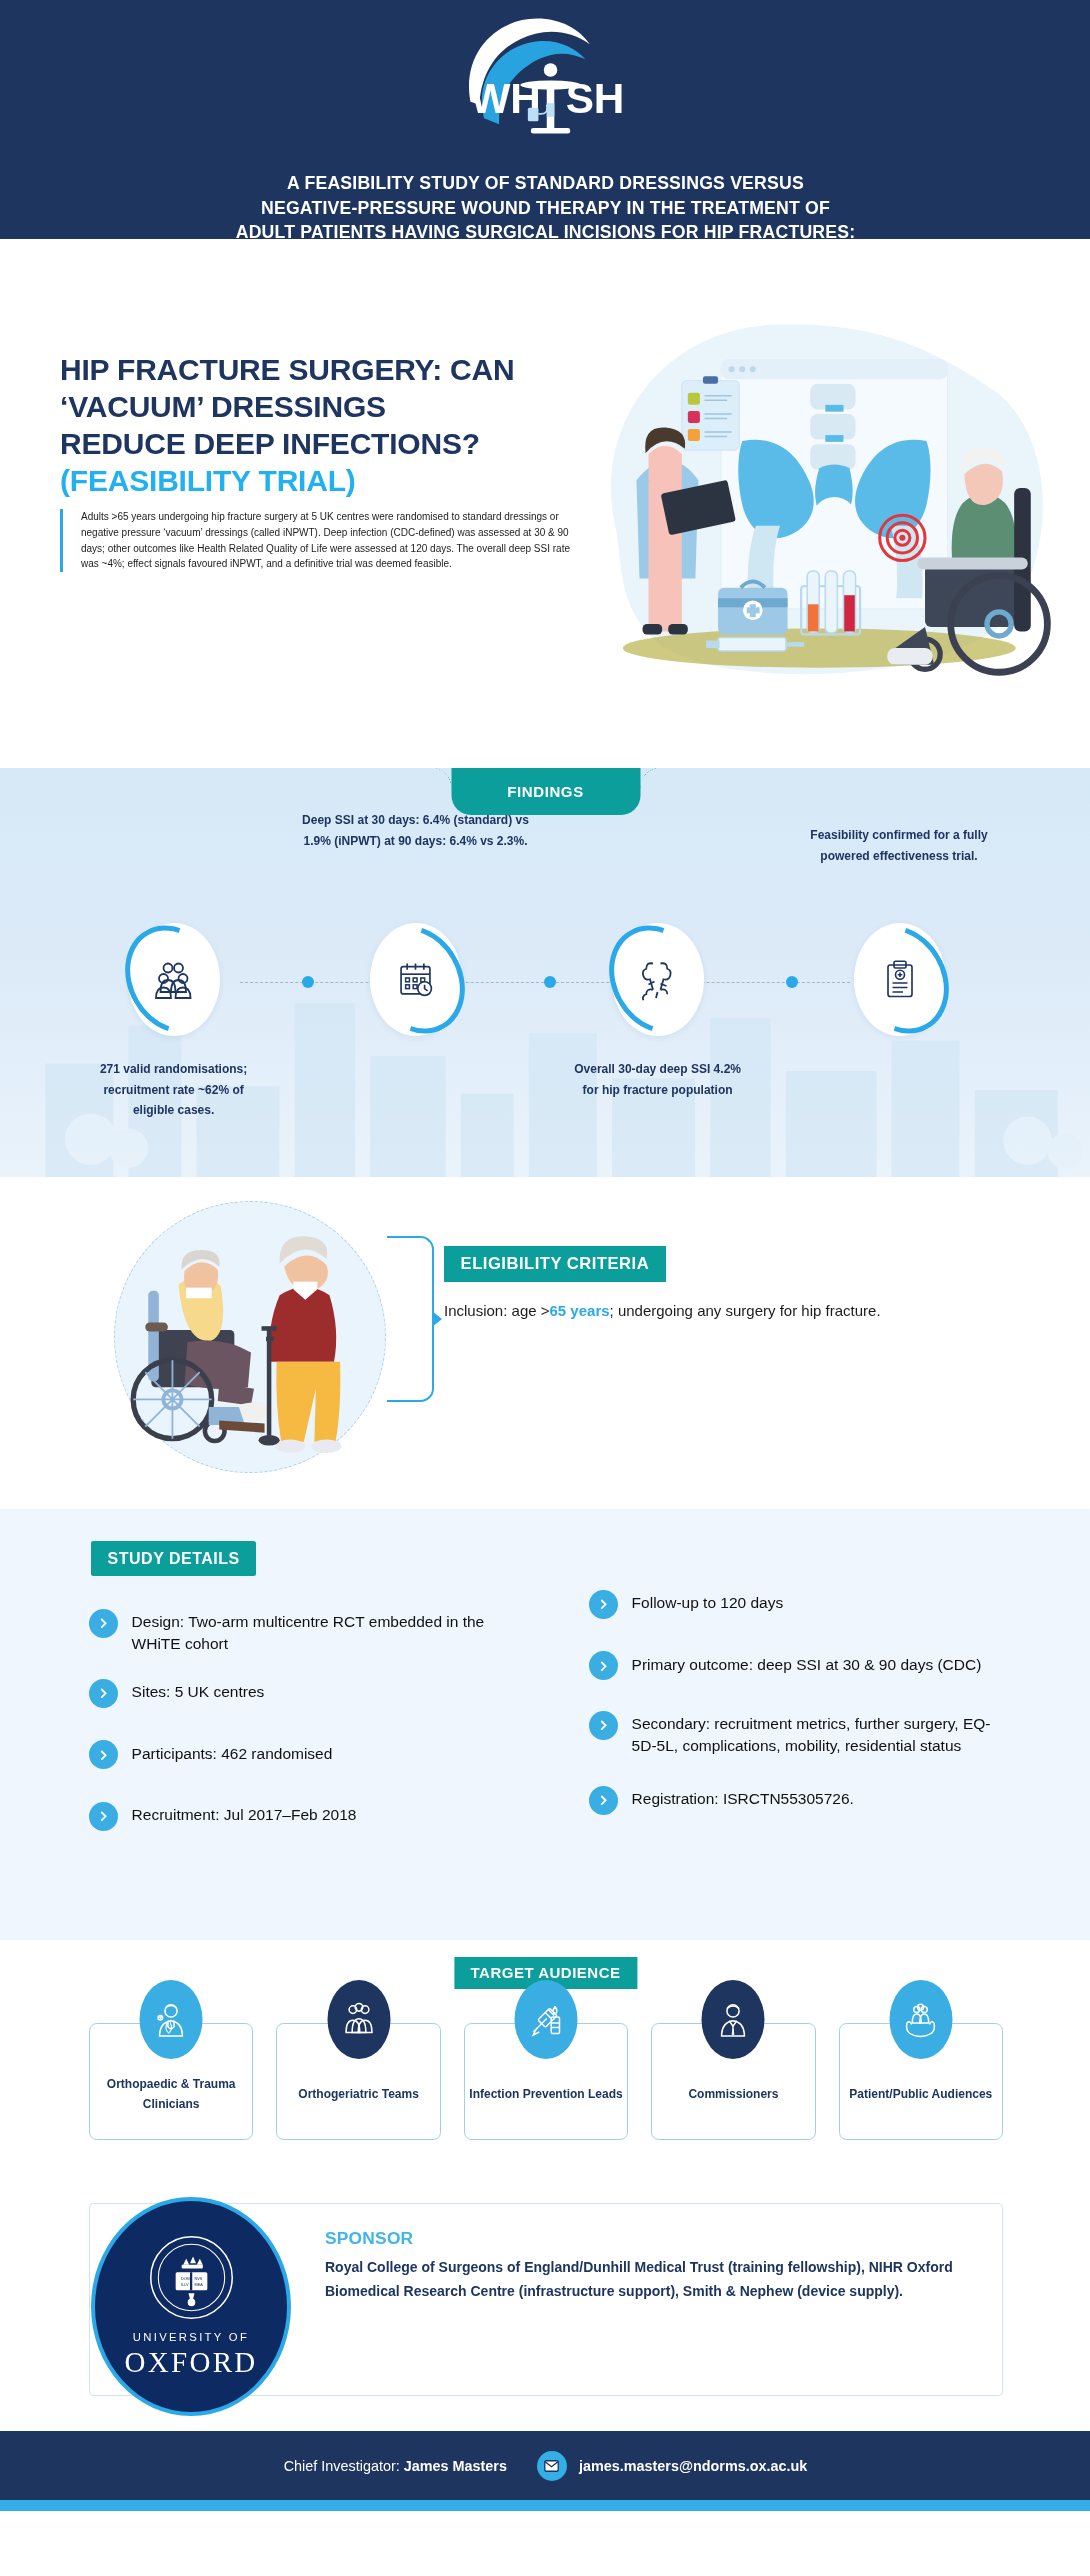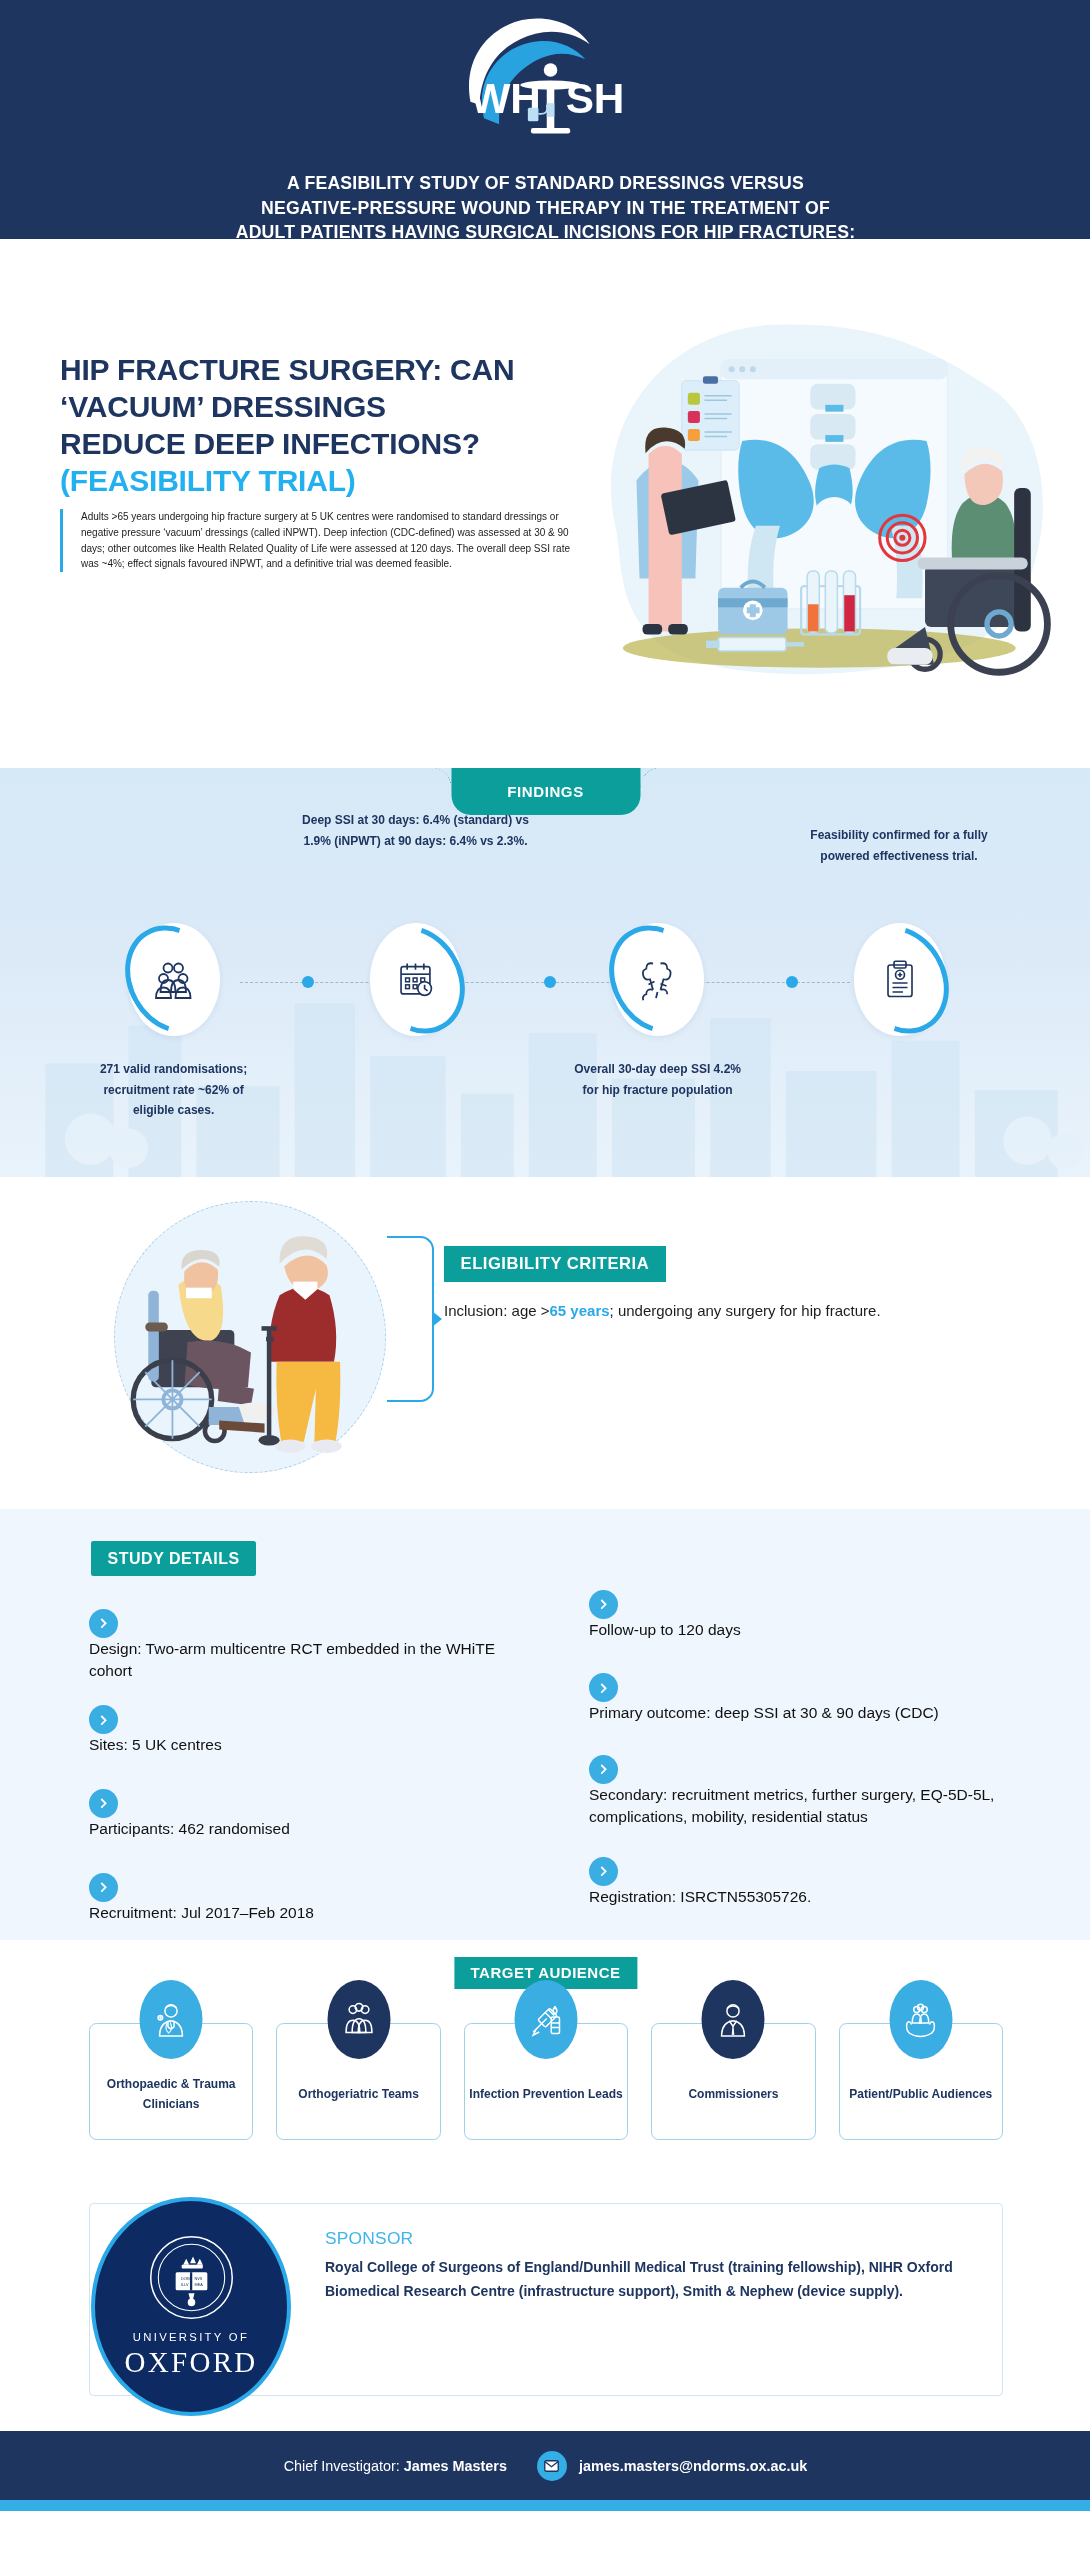--- a/index.html
+++ b/index.html
@@ -71,21 +71,21 @@
   .elig-text{position:absolute;left:444px;top:121px;width:597px;color:#1c1c1c;font-size:15px;line-height:1.68;}
   .elig-text b{color:#2aa8e8;}
 
   
   .study{position:relative;width:1091px;height:431px;background:#eff6fd;}
   .study-badge{position:absolute;left:91px;top:32px;height:35px;background:#0c9e9b;color:#fff;
      font-weight:bold;font-size:16px;letter-spacing:0.5px;display:flex;align-items:center;padding:0 16.6px;border-radius:2.3px;}
   .col{position:absolute;width:423px;}
   .col.a{left:89px;top:102px;}
   .col.b{left:589px;top:83px;}
-  .bullet{display:flex;align-items:flex-start;margin-bottom:26px;flex-direction:column;}
+  .bullet{display:flex;align-items:flex-start;margin-bottom:26px;}
   .bullet .chev{flex:0 0 auto;width:29px;height:29px;border-radius:50%;background:#3aade3;
      display:flex;align-items:center;justify-content:center;margin-right:13.6px;margin-top:-2.3px;}
   .bullet .txt{color:#111;font-size:15.5px;line-height:1.42;}
 
   
   .aud{position:relative;width:1091px;height:249px;background:#fff;}
   .aud-badge{position:absolute;left:50%;transform:translateX(-50%);top:16.6px;height:32px;background:#0c9e9b;
      color:#fff;font-weight:bold;font-size:15px;letter-spacing:0.5px;display:flex;align-items:center;padding:0 16.6px;}
   .aud-row{position:absolute;left:89px;top:83px;width:914px;display:flex;gap:23px;}
   .aud-card{position:relative;flex:1;height:117px;border:0.8px solid #9fd0ea;border-radius:7.6px;
@@ -95,21 +95,21 @@
   .aud-card .name{text-align:center;color:#1e3560;font-weight:bold;font-size:12px;line-height:1.62;}
 
   
   .spon{position:relative;width:1091px;height:242px;background:#fff;}
   .spon-card{position:absolute;left:89px;top:13.6px;width:914px;height:193px;border:0.8px solid #cfe3f2;
      border-radius:4.5px;background:#fff;}
   .spon-seal{position:absolute;left:91px;top:7.6px;width:200px;height:219px;border-radius:50%;
      background:#0d2a62;border:4.5px solid #2aa8e8;display:flex;flex-direction:column;align-items:center;justify-content:center;}
   .spon-seal .uni{color:#fff;font-size:11.3px;letter-spacing:2.3px;margin-top:9px;}
   .spon-seal .ox{color:#fff;font-family:"Liberation Serif",serif;font-size:29px;letter-spacing:2.3px;margin-top:3px;}
-  .spon-title{position:absolute;left:325px;top:39px;color:#42b4ec;font-weight:normal;font-size:17.4px;letter-spacing:0.2px;}
+  .spon-title{position:absolute;left:325px;top:39px;color:#42b4ec;font-weight:bold;font-size:17.4px;letter-spacing:0.2px;}
   .spon-text{position:absolute;left:325px;top:66px;width:672px;color:#1e3560;font-weight:bold;font-size:14px;line-height:1.72;}
   .otec{position:absolute;left:323px;top:160px;display:flex;align-items:center;}
   .otec .word{color:#5a5a5a;font-size:16px;letter-spacing:0.2px;margin-left:4.5px;}
 
   
   .footer{position:relative;width:1091px;height:69px;background:#1e3560;display:flex;align-items:center;justify-content:center;gap:30px;}
   .footer .ci{color:#fff;font-size:14.4px;}
   .footer .ci b{font-weight:bold;}
   .footer .mailbox{display:flex;align-items:center;gap:12px;}
   .footer .mico{width:30px;height:30px;border-radius:50%;background:#33aee6;display:flex;align-items:center;justify-content:center;}

